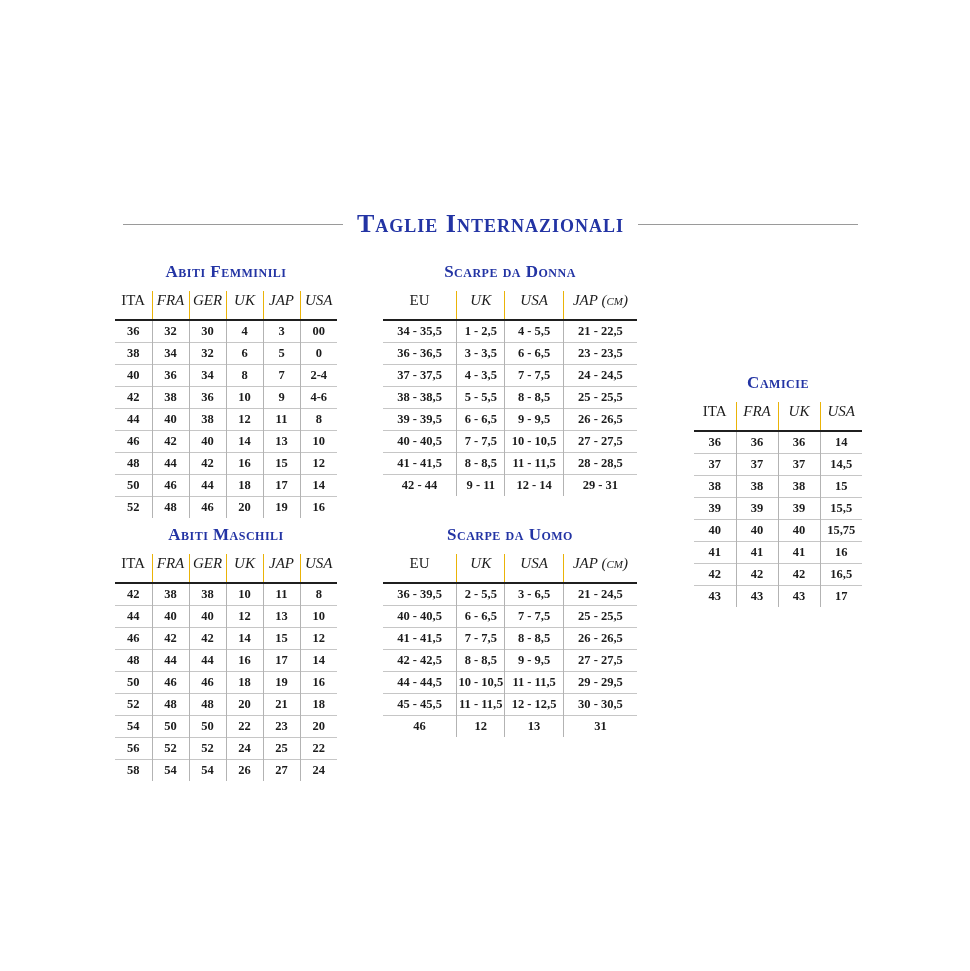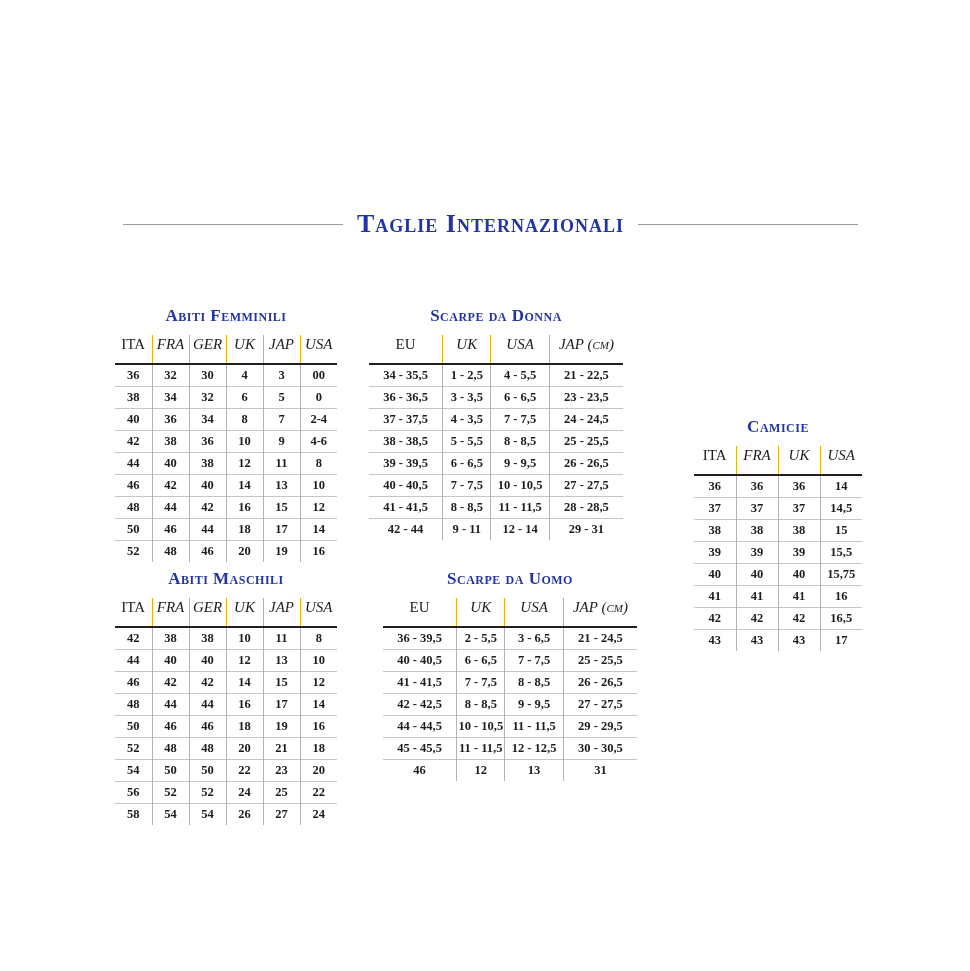--- a/index.html
+++ b/index.html
@@ -23,34 +23,34 @@
     padding: 0 14px;
     font-variant: small-caps;
     font-size: 26px;
     letter-spacing: 1px;
     color: #2334a4;
     white-space: nowrap;
     font-weight: bold;
   }
 
   
-  .section { position: absolute; margin-top: 44px; }
+  .section { position: absolute; }
   .section-title {
     text-align: center;
     font-variant: small-caps;
     font-weight: bold;
     font-size: 17px;
     letter-spacing: 0.5px;
     color: #2334a4;
     margin-bottom: 9px;
     white-space: nowrap;
   }
 
   #section-abiti-femminili { left: 115px; top: 262px; width: 222px; }
-  #section-scarpe-donna    { left: 369px; top: 262px; width: 254px; }
+  #section-scarpe-donna    { left: 383px; top: 262px; width: 254px; }
   #section-camicie         { left: 694px; top: 373px; width: 168px; }
   #section-abiti-maschili  { left: 115px; top: 525px; width: 222px; }
   #section-scarpe-uomo     { left: 383px; top: 525px; width: 254px; }
 
   
   table {
     width: 100%;
     border-collapse: collapse;
     table-layout: fixed;
     font-family: "Liberation Serif", "DejaVu Serif", serif;

